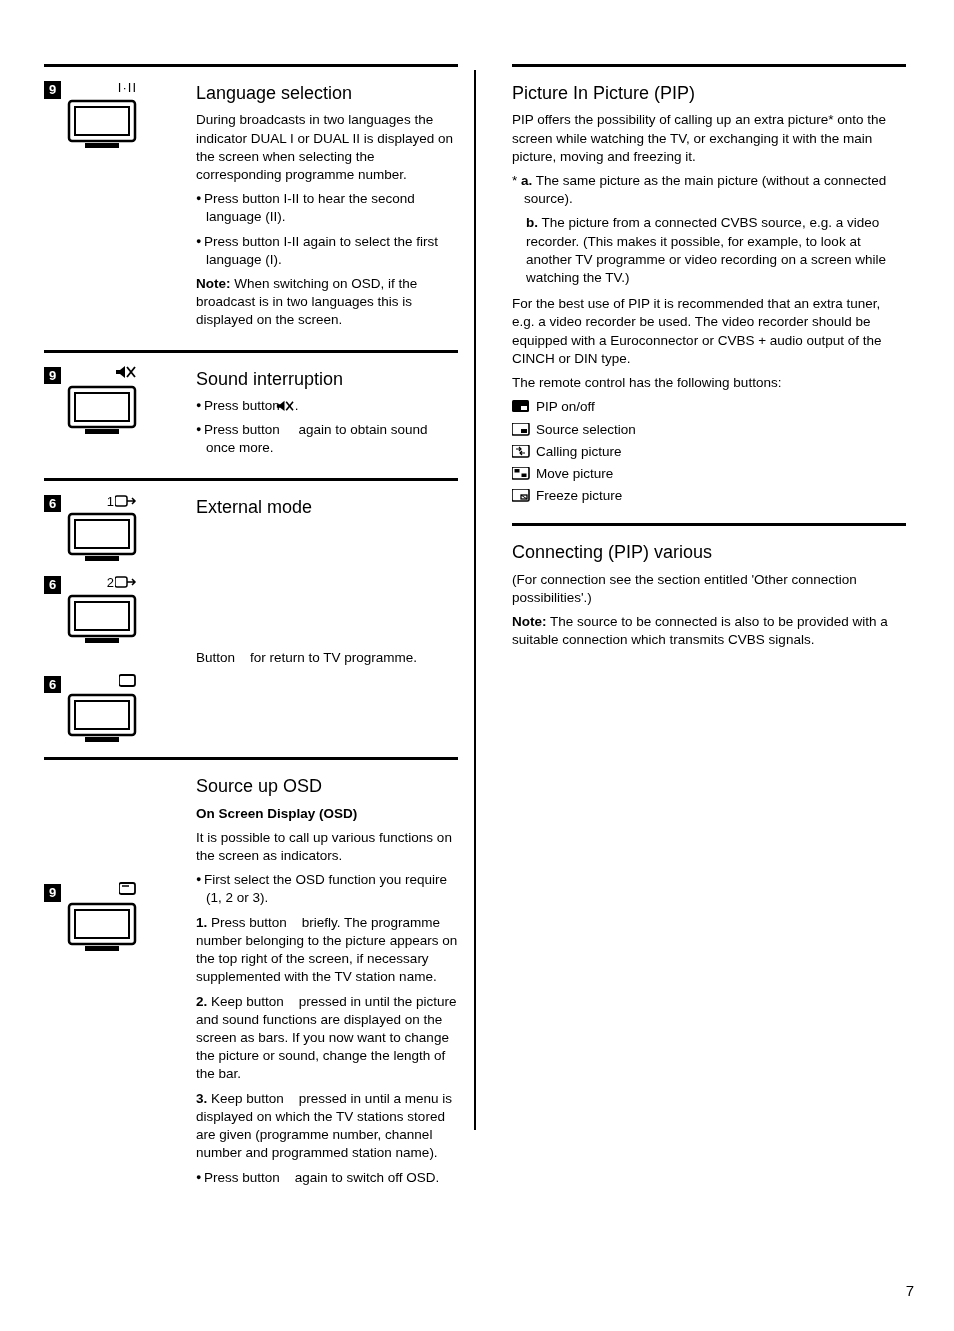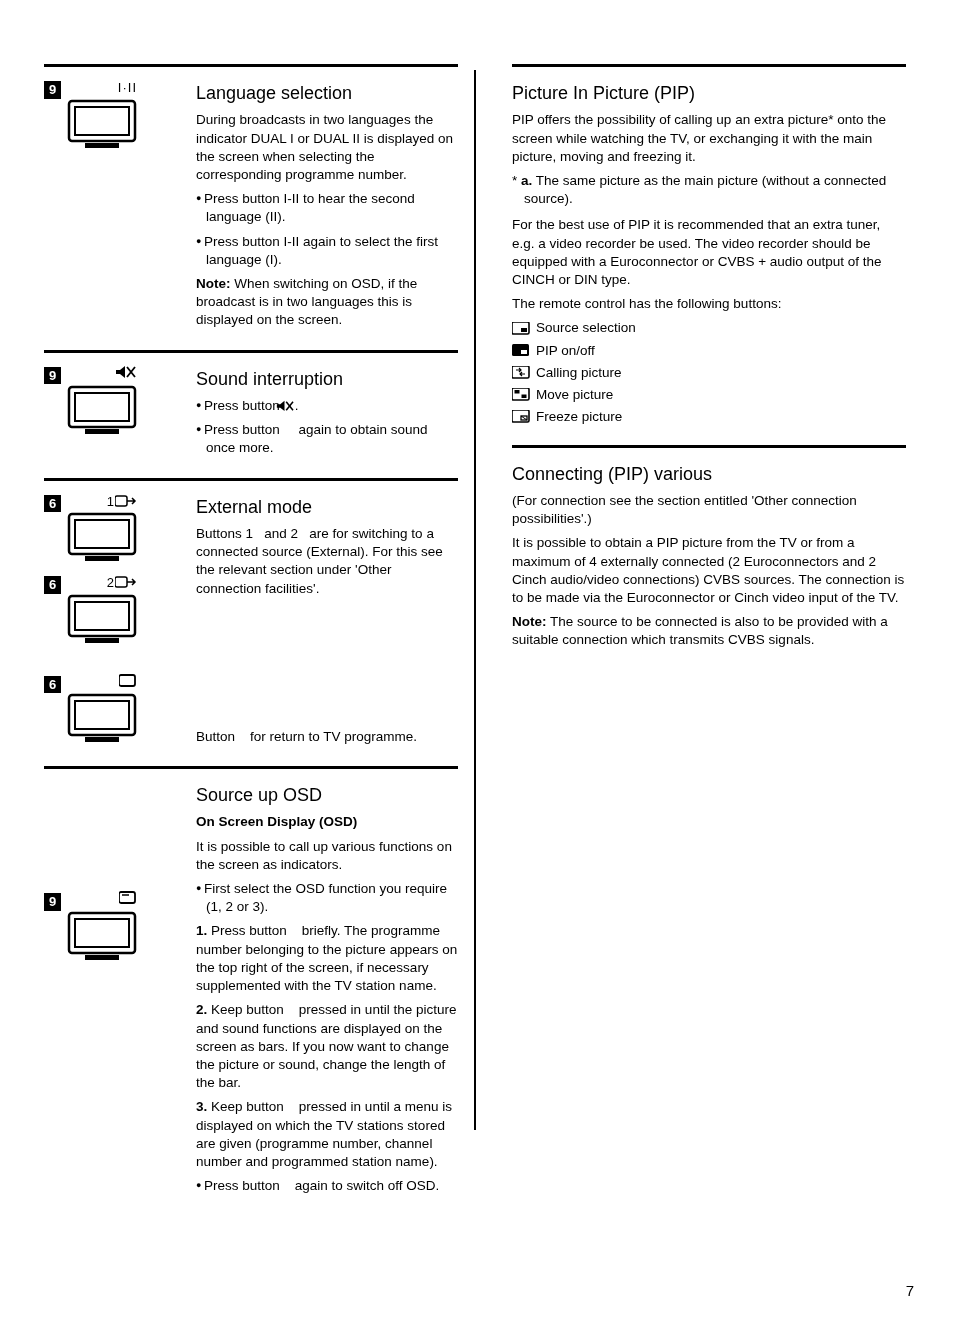--- a/index.html
+++ b/index.html
@@ -229,21 +229,20 @@
                   <use href="#rect-icon"></use>
                 </svg></div>
             <svg class="tv" width="70" height="50">
                 <use href="#tv-outline"></use>
               </svg>
           </span>
         </div>
       </div>
       <div class="txtcol">
         <div class="section-head">External mode</div>
-        <p>Buttons 1&nbsp;&nbsp; and 2&nbsp;&nbsp; are for switching to a connected source (External). For this see the relevant section under 'Other connection facilities'.</p>
         <p style="margin-top:130px">Button &nbsp;&nbsp; for return to TV programme.</p>
       </div>
     </div>
 
     <div class="block">
       <div class="figcol">
         <div style="height:110px"></div>
         <div class="tvfig">
           <span class="tag">9</span>
           <span class="panel">
@@ -270,34 +269,35 @@
 
   </div>
 
   <div class="vdiv"></div>
 
   <div class="col col-right">
     <div class="right-block">
       <div class="section-head">Picture In Picture (PIP)</div>
       <p>PIP offers the possibility of calling up an extra picture* onto the screen while watching the TV, or exchanging it with the main picture, moving and freezing it.</p>
       <p class="staritem">*&nbsp;<b>a.</b><span> The same picture as the main picture (without a connected source).</span></p>
+      <p class="indent"><b>b.</b><span> The picture from a connected CVBS source, e.g. a video recorder. (This makes it possible, for example, to look at another TV programme or video recording on a screen while watching the TV.)</span></p>
       <p style="margin-top:8px">For the best use of PIP it is recommended that an extra tuner, e.g. a video recorder be used. The video recorder should be equipped with a Euroconnector or CVBS + audio output of the CINCH or DIN type.</p>
       <p>The remote control has the following buttons:</p>
       <ul class="iconlist">
         <li>
             <svg class="ic">
+              <use href="#pip-onoff"></use>
+            </svg>
+            <span>PIP on/off</span>
+          </li>
+        <li>
+            <svg class="ic">
               <use href="#pip-source"></use>
             </svg>
             <span>Source selection</span>
-          </li>
-        <li>
-            <svg class="ic">
-              <use href="#pip-onoff"></use>
-            </svg>
-            <span>PIP on/off</span>
           </li>
         <li>
             <svg class="ic">
               <use href="#pip-change"></use>
             </svg>
             <span>Calling picture</span>
           </li>
         <li>
             <svg class="ic">
               <use href="#pip-move"></use>
@@ -309,19 +309,18 @@
               <use href="#pip-freeze"></use>
             </svg>
             <span>Freeze picture</span>
           </li>
       </ul>
     </div>
 
     <div class="right-block nomargin-top">
       <div class="section-head">Connecting (PIP) various</div>
       <p>(For connection see the section entitled 'Other connection possibilities'.)</p>
-      <p>It is possible to obtain a PIP picture from the TV or from a maximum of 4 externally connected (2 Euroconnectors and 2 Cinch audio/video connections) CVBS sources. The connection is to be made via the Euroconnector or Cinch video input of the TV.</p>
       <p class="note"><b>Note:</b><span> The source to be connected is also to be provided with a suitable connection which transmits CVBS signals.</span></p>
     </div>
   </div>
 </div>
 
 <div class="page-number">7</div>
 
 </body></html>

